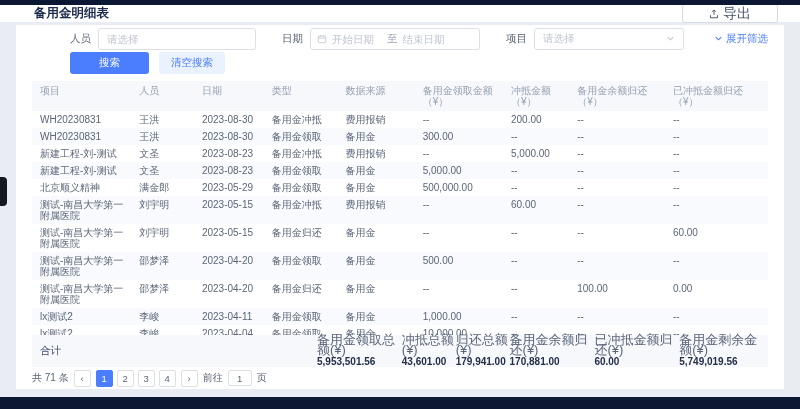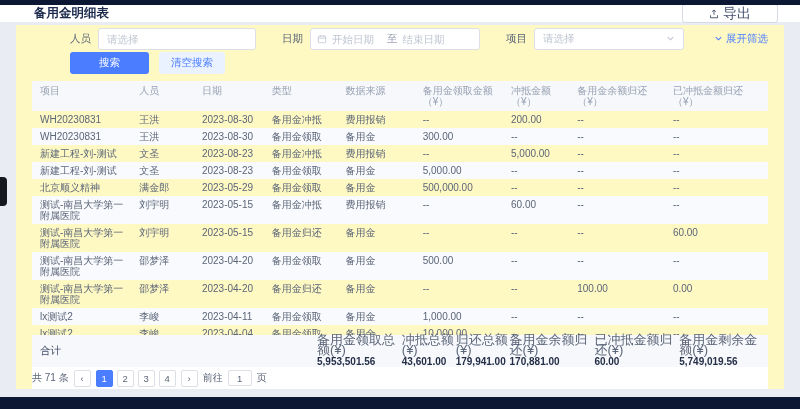--- a/index.html
+++ b/index.html
@@ -3,21 +3,21 @@
 <meta charset="utf-8">
 <style>
   *{box-sizing:border-box;margin:0;padding:0}
   html,body{width:800px;height:409px}
   body{background:#0b1733;position:relative;overflow:hidden;font-family:"Liberation Sans","DejaVu Sans",sans-serif}
   .page{position:absolute;top:5px;left:0;right:0;bottom:12px;background:#e9ecf2;overflow:hidden}
   .topbar{height:17px;background:#fff;display:flex;align-items:center;justify-content:space-between;padding:0 22px 0 34px}
   .title{font-size:12.5px;font-weight:700;color:#1c2b4d}
   .export-btn{display:inline-flex;align-items:center;gap:4px;background:#fff;border:1px solid #d6dbe3;border-radius:3px;height:19px;padding:0 26px;font-size:14px;color:#45516c;cursor:pointer}
   .ic{display:inline-flex;align-items:center}
-  .card{background:#fef9c3;margin:3px 16px 0;height:364px;padding:0 16px;display:flex;flex-direction:column}
+  .card{background:#ffffff;margin:3px 16px 0;height:364px;padding:0 16px;display:flex;flex-direction:column}
   .filter-row{height:27px;display:flex;align-items:center;padding-left:38px;font-size:10.5px;color:#5b6578;flex:0 0 27px}
   .f-label{margin-right:7px;white-space:nowrap}
   .ml{margin-left:26px}
   .f-input{height:22px;border:1px solid #dcdfe6;border-radius:3px;background:#fff;font-size:10.5px;color:#5b6578;display:flex;align-items:center;padding:0 8px}
   input.f-input{width:158px}
   input::placeholder{color:#bfc5d1}
   .date-box{width:170px;gap:5px;padding:0 6px}
   .date-inner{border:none;outline:none;width:50px;font-size:10.5px;color:#5b6578;padding:0;background:transparent}
   .date-sep{color:#9aa2b2}
   .sel{width:150px;justify-content:space-between;color:#bfc5d1;cursor:pointer}

